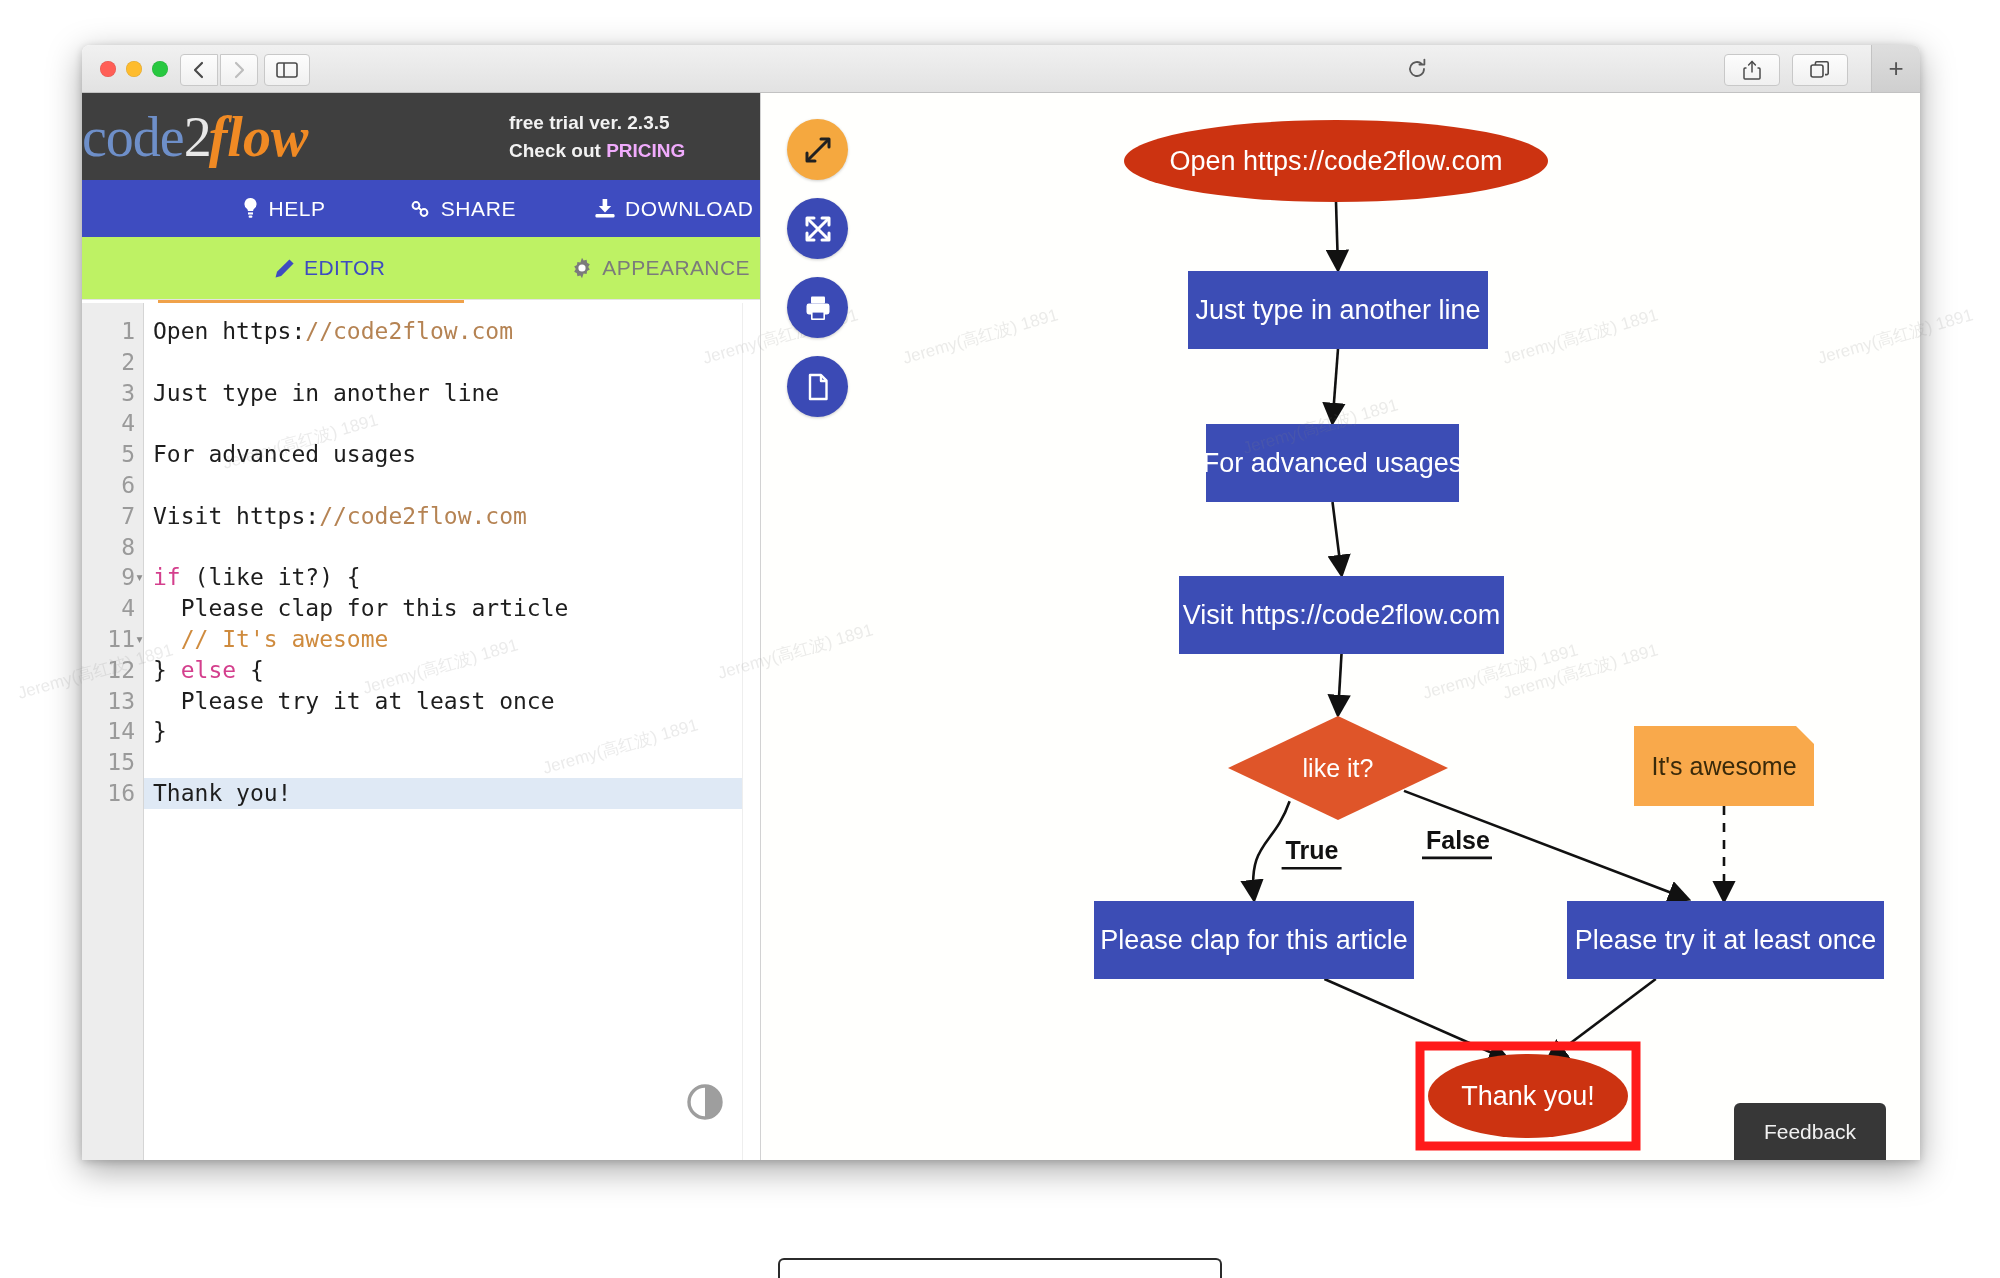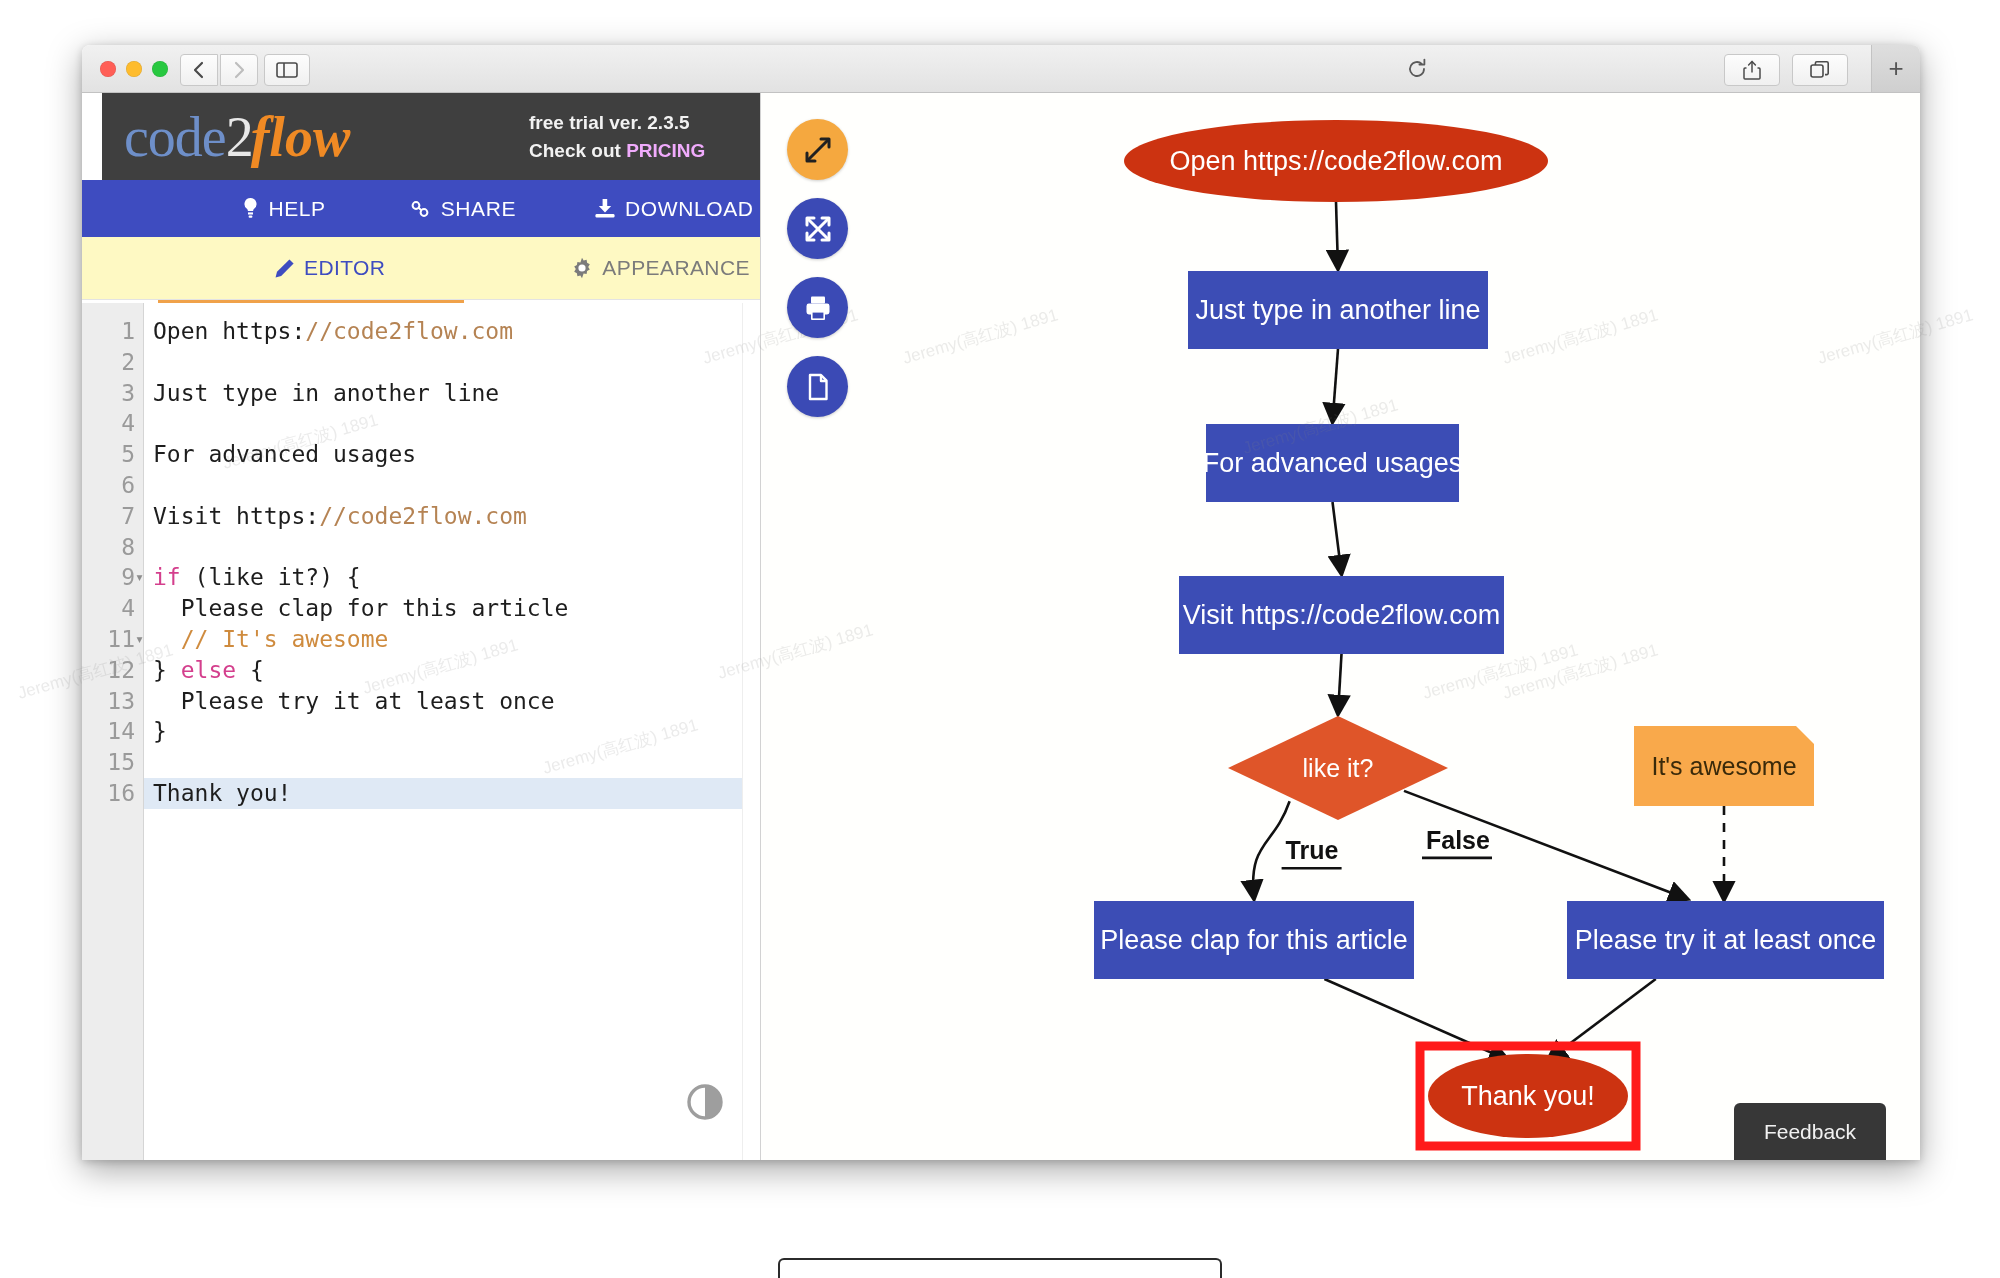--- a/index.html
+++ b/index.html
@@ -150,23 +150,21 @@
     border-right: 1px solid #d2d2d2;
     display: flex;
     flex-direction: column;
   }
 
   .brandbar {
     height: 87px;
     background: #3f3f3f;
     display: flex;
     align-items: center;
-    padding-left: 22px;
-    position: relative;
-    margin-left: 20px;
+    position: relative;
   }
   .logo {
     font-size: 56px;
     line-height: 1;
     white-space: nowrap;
     display:flex;
     align-items: baseline;
   }
   .logo .c-code {
     color: #6e8fc9;
@@ -221,21 +219,21 @@
     width: 0; height: 0;
     border-left: 7px solid transparent;
     border-right: 7px solid transparent;
     border-top: 8px solid #ffffff;
     margin-left: 8px;
   }
 
   .tabsrow {
     height: 62px;
     display: flex;
-    background: #fef9c3;
+    background: #bef264;
     border-bottom: 1px solid #e3e3e3;
     position: relative;
   }
   .tabitem {
     display: flex;
     align-items: center;
     gap: 9px;
     font-size: 21px;
     letter-spacing: 0.4px;
   }

